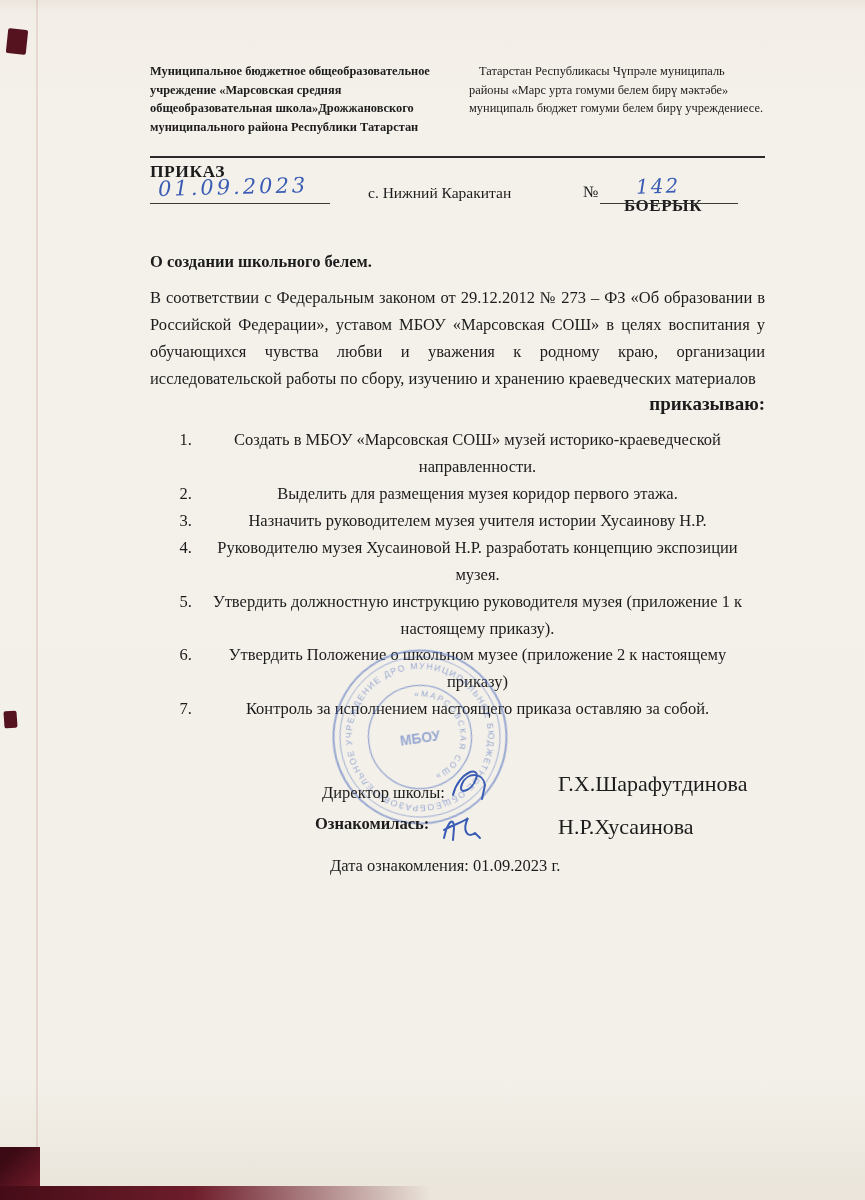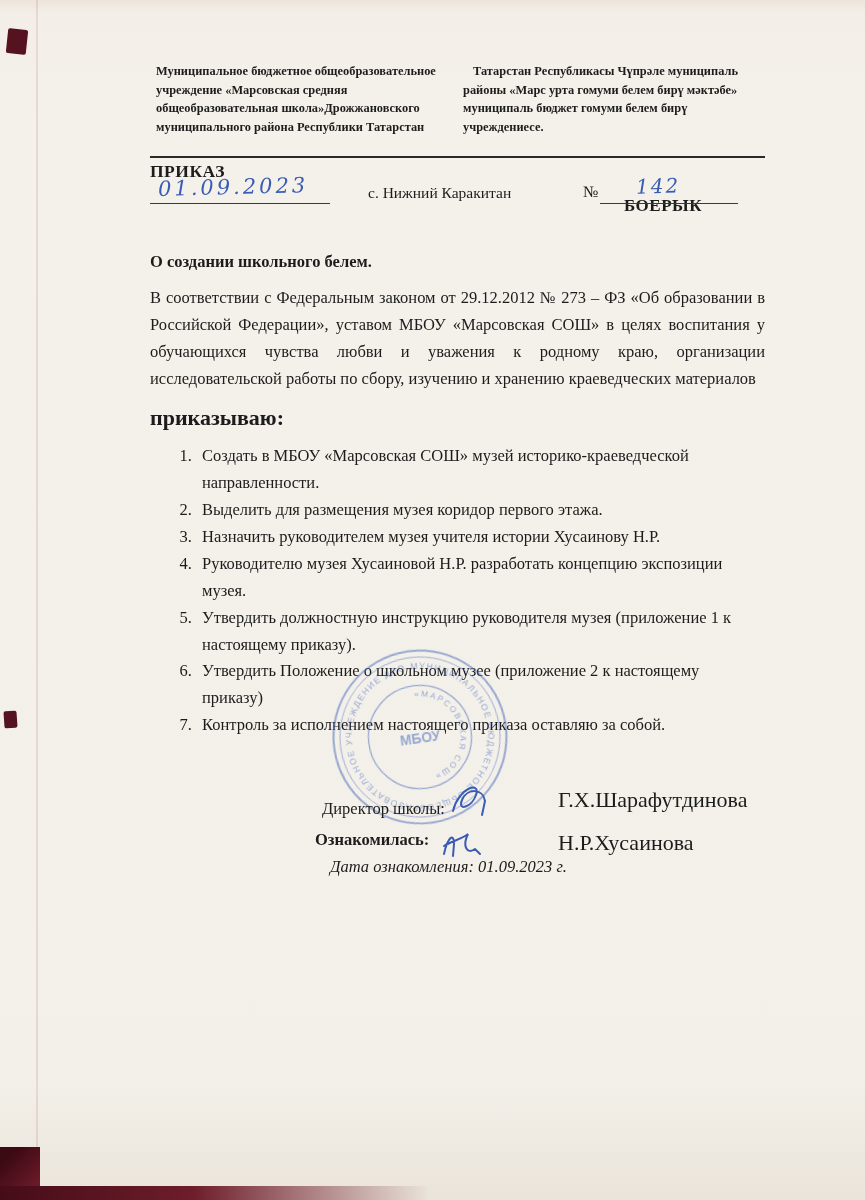--- a/index.html
+++ b/index.html
@@ -12,51 +12,51 @@
   
   .edge-line{position:absolute;left:36px;top:0;width:2px;height:1200px;background:rgba(186,130,120,.22);}
   .mark{position:absolute;background:#55121f;}
   .mark-topleft{left:7px;top:29px;width:20px;height:25px;transform:rotate(6deg);border-radius:2px;}
   .mark-midleft{left:4px;top:711px;width:13px;height:17px;transform:rotate(-4deg);border-radius:2px;}
   .mark-bottomleft{left:0;top:1147px;width:40px;height:53px;background:linear-gradient(135deg,#3c0a14 20%,#6b1a28 80%);}
   .bottom-strip{position:absolute;left:0;top:1186px;width:430px;height:14px;
     background:linear-gradient(90deg,#450c17 0%,#6e1d2b 45%,rgba(110,29,43,0) 100%);}
   
   .content{position:absolute;left:150px;top:62px;width:615px;}
-  .header-row{display:flex;justify-content:center;}
+  .header-row{display:flex;justify-content:flex-start;gap:12px;}
   .header-left{width:307px;font-weight:bold;font-size:12.4px;line-height:1.5;}
-  .header-right{width:296px;font-weight:bold;font-size:12.4px;line-height:1.5;text-indent:10px;}
+  .header-right{width:296px;font-weight:normal;font-size:12.4px;line-height:1.5;text-indent:10px;}
   .rule{margin-top:20px;border-top:2px solid #2a2a2a;height:0;}
   .order-block{position:relative;height:64px;margin-top:2px;}
   .prikaz{position:absolute;left:0;top:1px;font-weight:bold;font-size:17.5px;letter-spacing:.5px;}
   .boeryk{position:absolute;left:474px;top:5px;font-weight:bold;font-size:17px;letter-spacing:.5px;margin-top:31px;}
   .hw{font-family:"DejaVu Serif",serif;font-style:italic;color:#3a5cb4;}
   .date{position:absolute;left:8px;top:15px;font-size:21px;letter-spacing:3px;transform:rotate(-1.5deg);}
   .uline{position:absolute;border-bottom:1.6px solid #3a3a3a;height:0;}
   .uline-date{left:0;top:43px;width:180px;}
   .place{position:absolute;left:218px;top:24px;font-size:15.5px;}
   .num-label{position:absolute;left:433px;top:23px;font-size:16px;}
   .uline-num{left:450px;top:43px;width:138px;}
   .num{position:absolute;left:486px;top:14px;font-size:20px;letter-spacing:2px;transform:rotate(-2deg);}
   .subject{margin-top:28px;font-weight:bold;font-size:16.5px;}
   .intro{margin:13px 0 0 0;font-size:16.5px;line-height:1.62;text-align:justify;}
-  .decree{margin-top:13px;font-weight:bold;font-size:22px;}
-  .items{margin:12px 12px 0 0;padding-left:46px;font-size:16.5px;line-height:1.63;}
+  .decree{margin-top:1px;font-weight:bold;font-size:19px;text-align:right;}
+  .items{margin:12px 12px 0 0;padding-left:46px;font-size:16.5px;line-height:1.63;text-align:center;}
   .items li{padding-left:6px;}
   
   .sig-block{position:relative;margin-top:40px;height:135px;z-index:2;}
   .sig-row{position:relative;height:43px;}
   .sig-label{position:absolute;font-size:16.5px;top:8px;}
   .row1 .sig-label{left:172px;margin-top:12px;}
   .row2 .sig-label{left:165px;font-weight:bold;}
   .sig-name{position:absolute;left:408px;top:8px;font-size:22px;}
   .sig{position:absolute;top:0px;}
   .sig-1{left:295px;}
   .sig-2{left:288px;top:2px;}
-  .ack{position:absolute;left:180px;top:78px;font-size:16.5px;font-style:italic;}
+  .ack{position:absolute;left:180px;top:93px;font-size:16.5px;}
   
   .stamp{position:absolute;left:328px;top:645px;opacity:.55;filter:blur(.3px);transform:rotate(-8deg);z-index:1;pointer-events:none;}
   .stamp text{fill:#4d6cbe;font-family:"Liberation Sans",sans-serif;}
 </style>
 </head>
 <body>
 
 <div class="scan-root">
 
   <div class="edge-line"></div>

